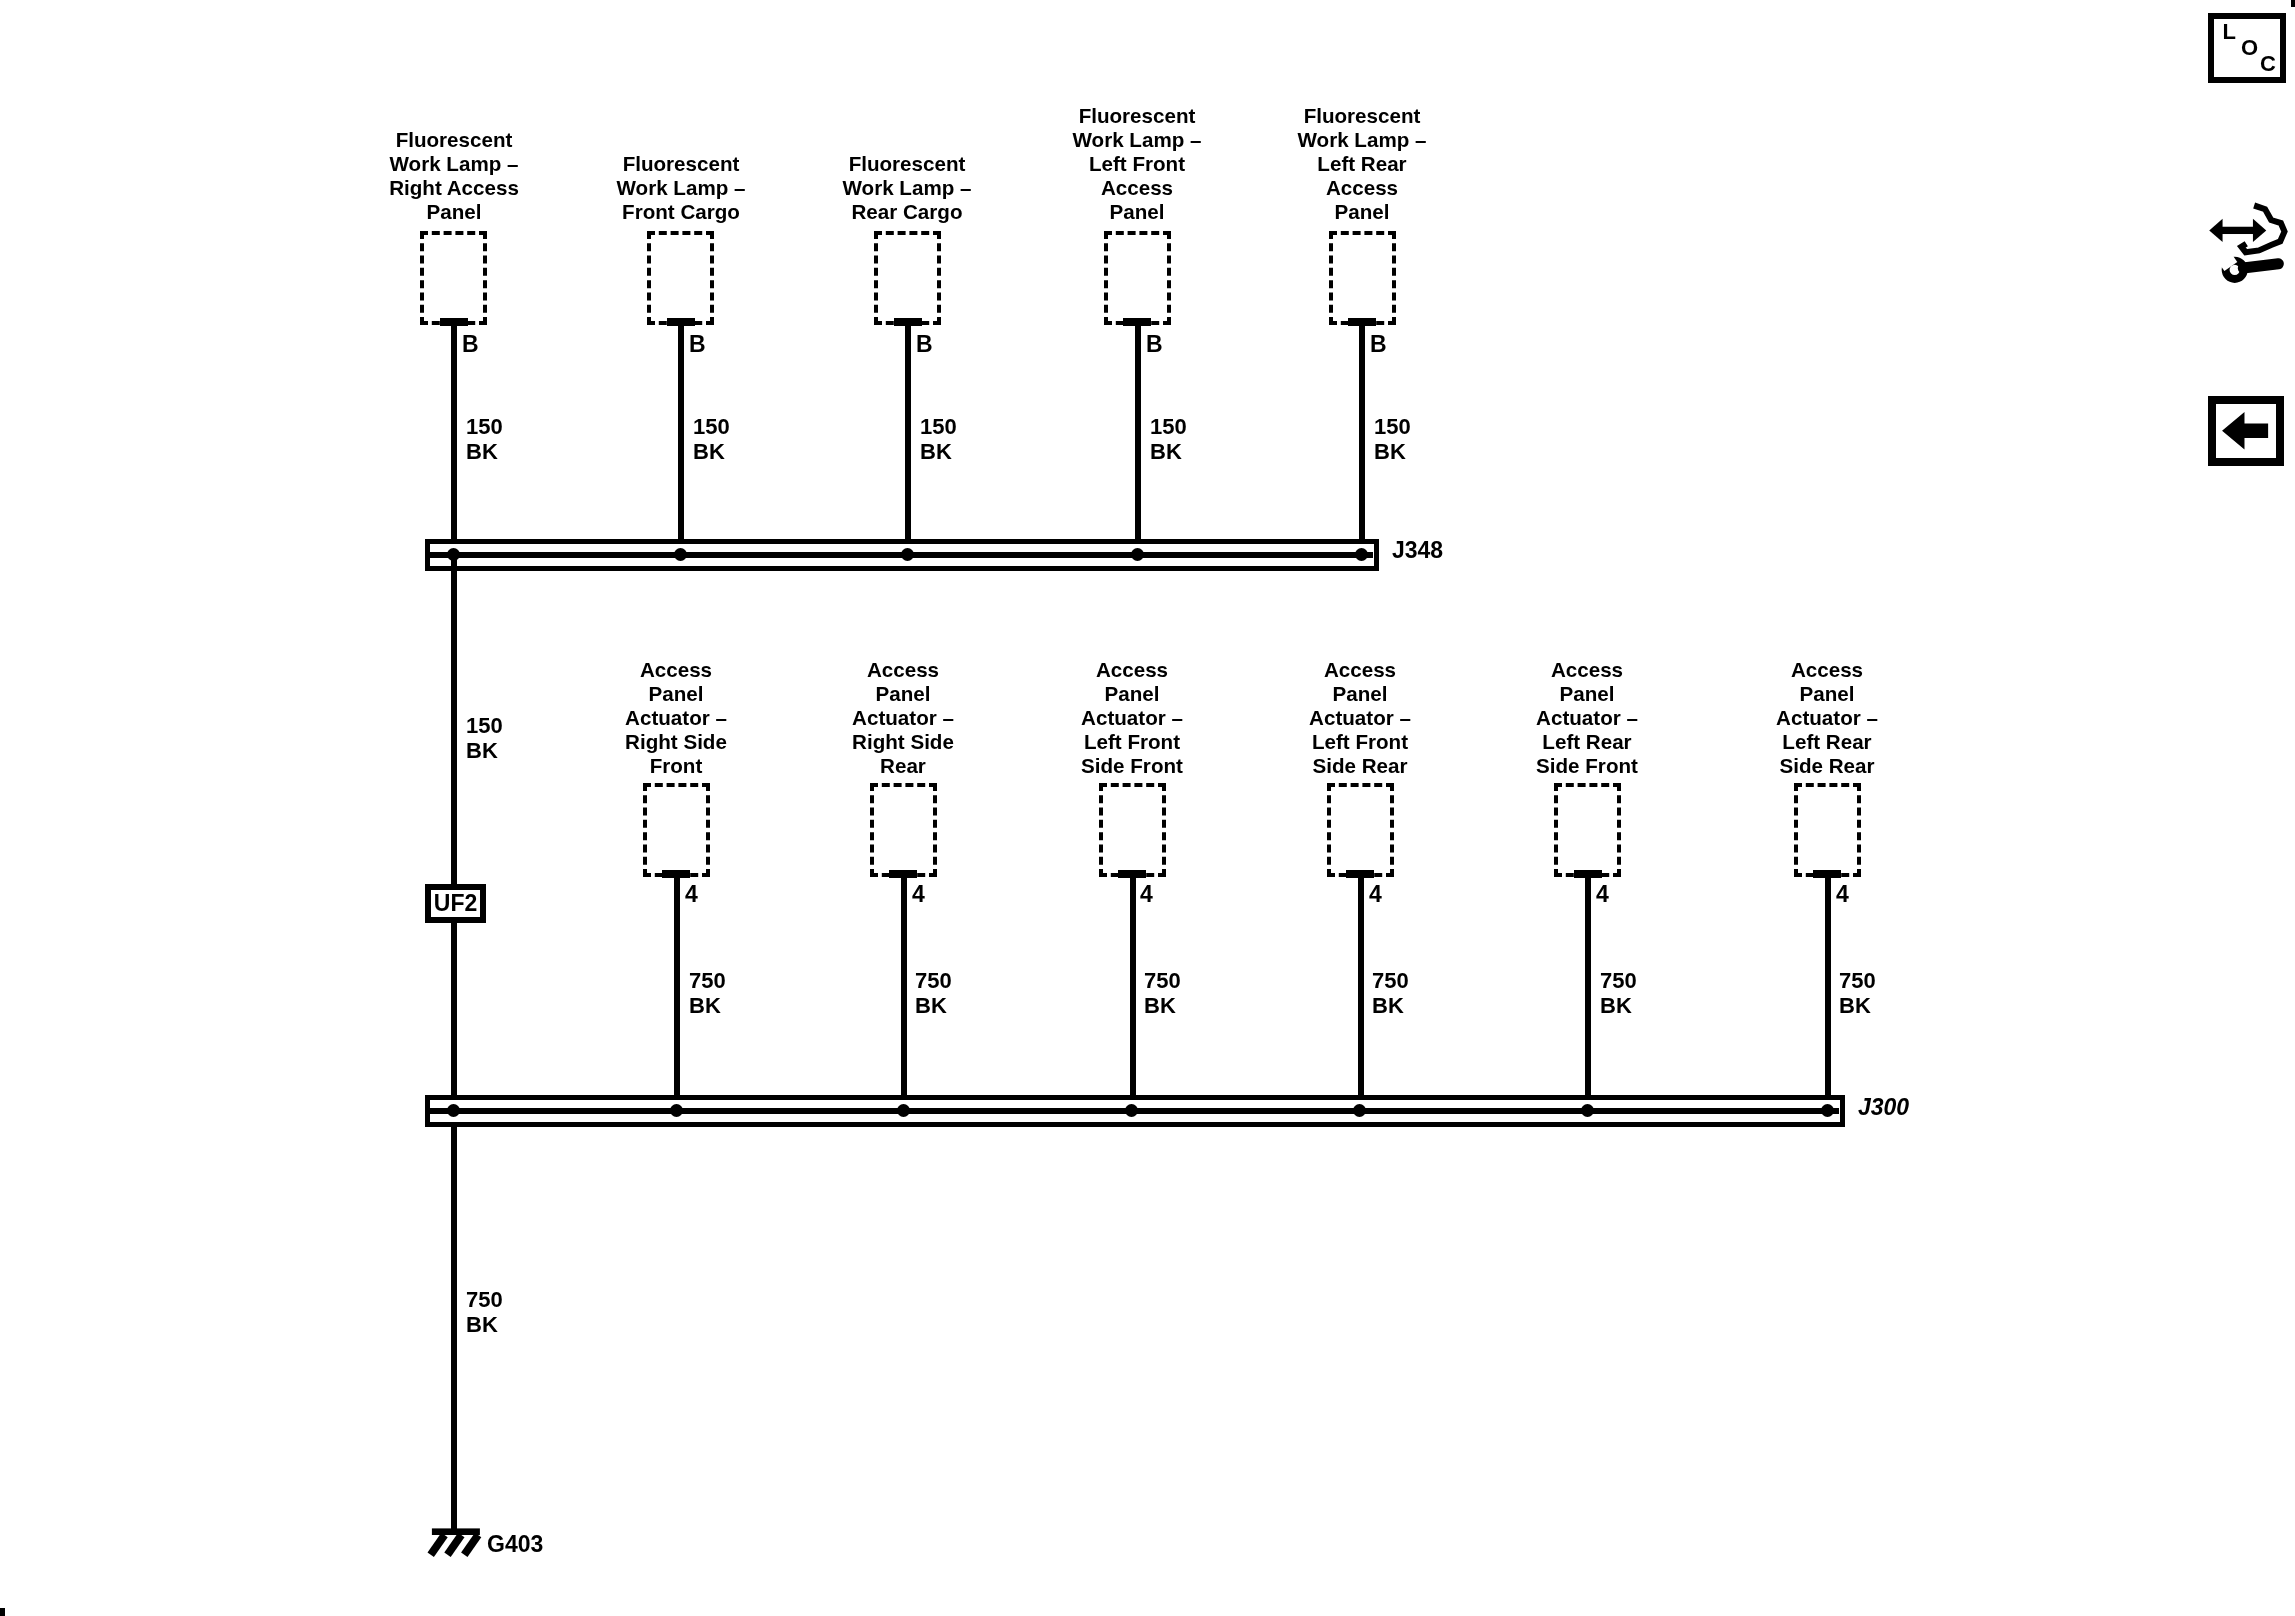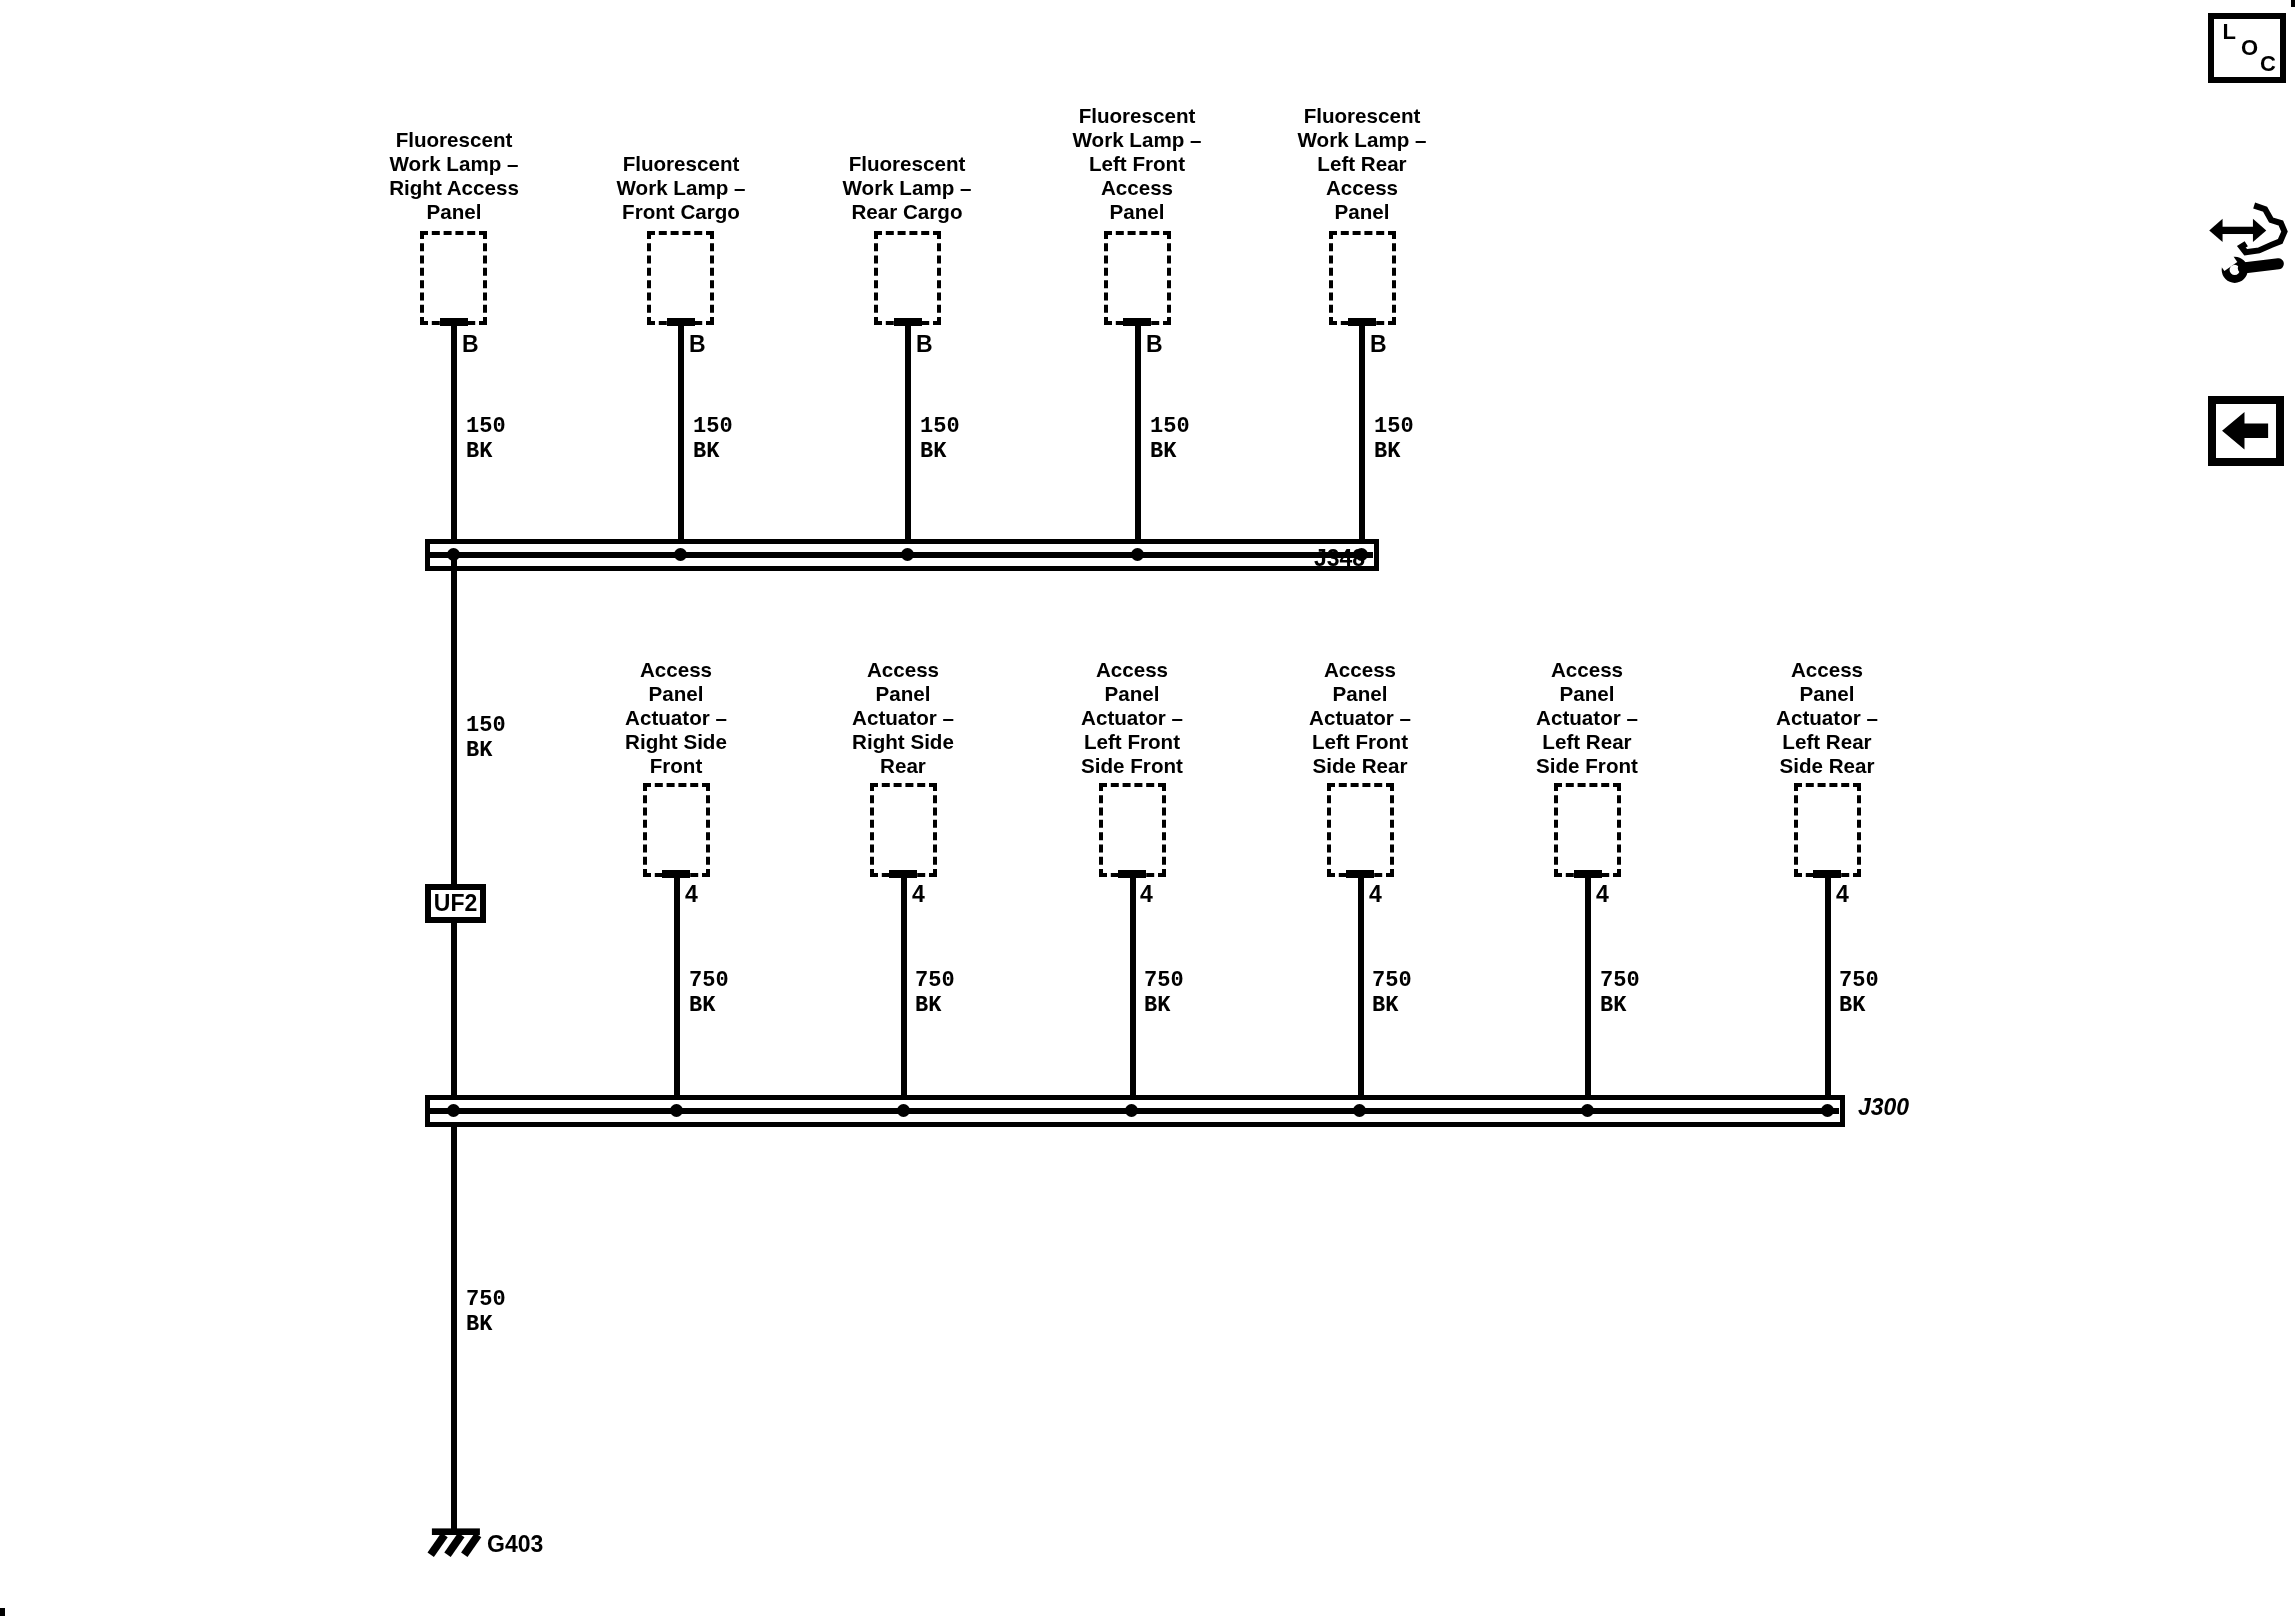--- a/index.html
+++ b/index.html
@@ -4,21 +4,21 @@
 <style>
   html,body{margin:0;padding:0;background:#ffffff;}
   body{position:relative;width:2295px;height:1617px;overflow:hidden;
        font-family:"Liberation Sans","DejaVu Sans",sans-serif;font-weight:bold;color:#000;}
   .abs{position:absolute;}
   .comp-lbl{position:absolute;width:194px;text-align:center;font-size:20.6px;line-height:24px;white-space:pre-line;}
   .comp-box{position:absolute;width:67px;height:94px;border:4.9px dashed #000;box-sizing:border-box;background:#fff;}
   .wire{position:absolute;width:5.5px;background:#000;}
   .tbar{position:absolute;width:28px;height:8px;background:#000;}
   .term{position:absolute;font-size:23px;}
-  .wlbl{position:absolute;font-size:22px;line-height:25px;white-space:pre-line;font-family:Liberation Mono, monospace;}
+  .wlbl{position:absolute;font-size:22px;line-height:25px;white-space:pre-line;}
   .bus{position:absolute;border:5.5px solid #000;box-sizing:border-box;background:#fff;}
   .busline{position:absolute;height:5.5px;background:#000;}
   .dot{position:absolute;width:13.3px;height:13.3px;border-radius:50%;background:#000;}
   .splbl{position:absolute;font-size:23px;}
   .ufbox{position:absolute;left:425px;top:884px;width:61px;height:39px;border:6px solid #000;
          box-sizing:border-box;background:#fff;display:flex;align-items:center;justify-content:center;font-size:23px;}
   .icon-box{position:absolute;border:6.7px solid #000;box-sizing:border-box;background:#fff;}
   .loc-l{position:absolute;font-size:22px;}
   .mark{position:absolute;background:#000;}
 </style>
@@ -80,21 +80,21 @@
 <div class="wlbl" style="left:1374px;top:414px;">150
 BK</div>
 
 <div class="bus" style="left:425px;top:539px;width:954px;height:32px;"></div>
 <div class="busline" style="left:430px;top:552px;width:943px;"></div>
 <div class="dot" style="left:447px;top:548px;"></div>
 <div class="dot" style="left:674px;top:548px;"></div>
 <div class="dot" style="left:901px;top:548px;"></div>
 <div class="dot" style="left:1131px;top:548px;"></div>
 <div class="dot" style="left:1355px;top:548px;"></div>
-<div class="splbl" style="left:1314px;top:537px;margin-top:8px;">J348</div>
+<div class="splbl" style="left:1392px;top:537px;">J348</div>
 
 <div class="wire" style="left:451px;top:554px;height:330px;"></div>
 <div class="wlbl" style="left:466px;top:713px;">150
 BK</div>
 <div class="ufbox">
     <span>UF2</span>
   </div>
 <div class="wire" style="left:451px;top:923px;height:607px;"></div>
 <div class="wlbl" style="left:466px;top:1287px;">750
 BK</div>

